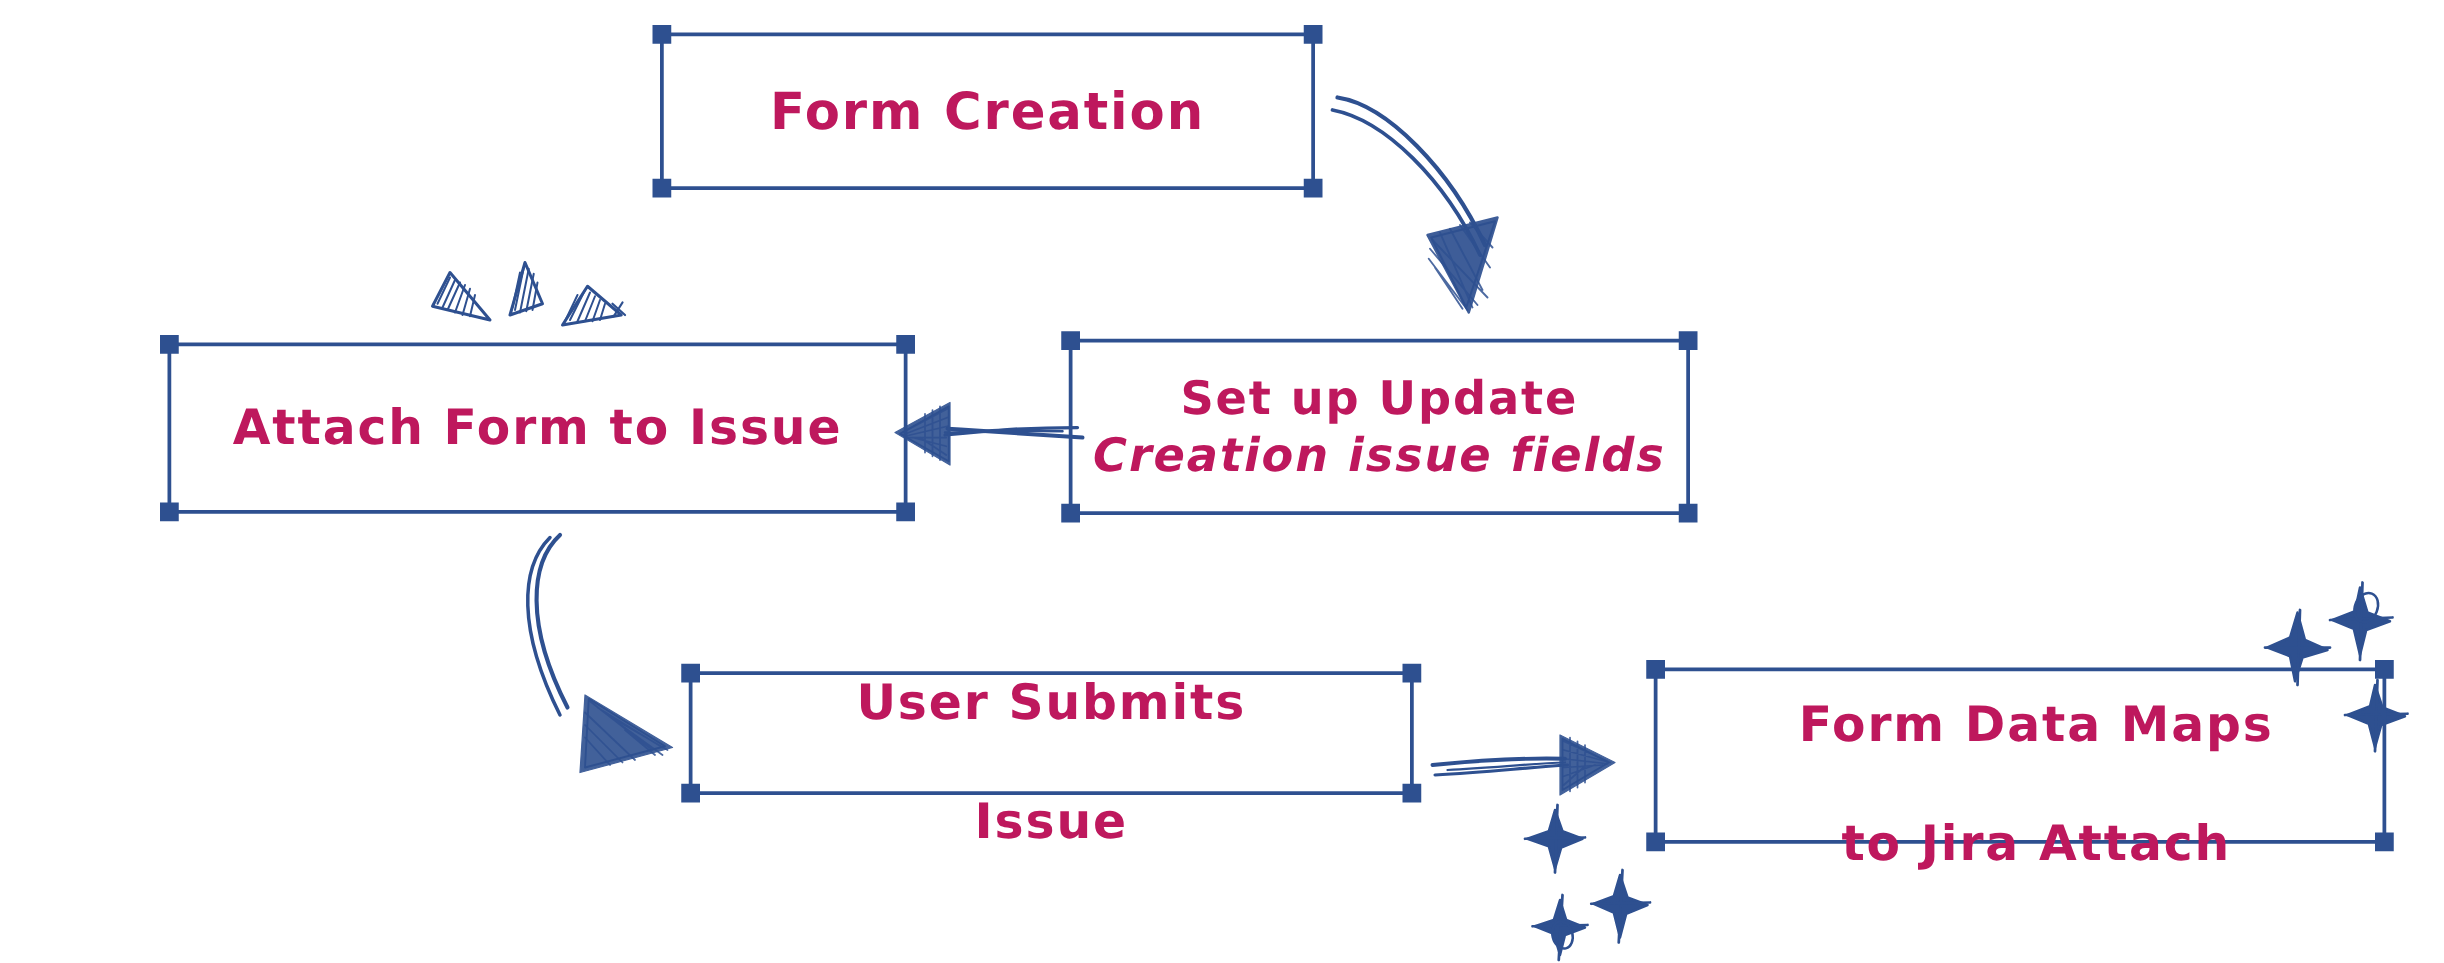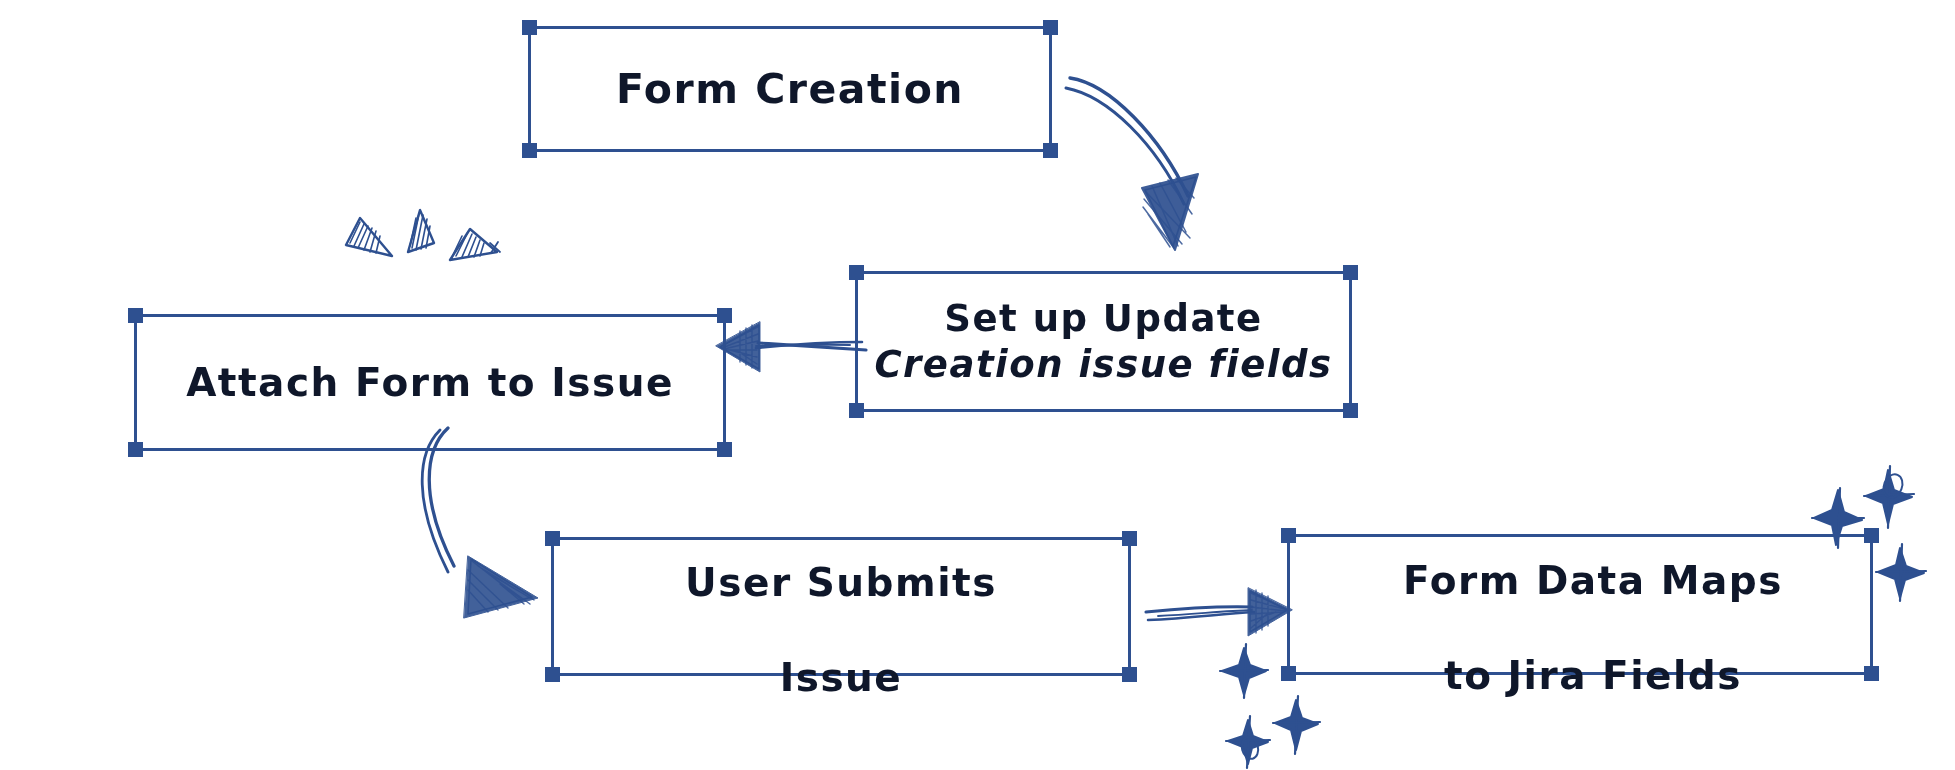--- a/index.html
+++ b/index.html
@@ -30,21 +30,21 @@
     position: absolute;
     box-sizing: border-box;
     border: 3px solid #2e5090;
     background: transparent;
     display: flex;
     align-items: center;
     justify-content: center;
     text-align: center;
   }
   .node-label {
-    color: #0f172a;
+    color: #be185d;
     font-family: "DejaVu Sans", sans-serif;
     font-weight: 700;
     letter-spacing: 1.5px;
     line-height: 1.22;
     white-space: pre-line;
   }
   .handle {
     position: absolute;
     width: 15px;
     height: 15px;
@@ -53,31 +53,31 @@
   }
   .h-tl { left: -9px;  top: -9px; }
   .h-tr { right: -9px; top: -9px; }
   .h-bl { left: -9px;  bottom: -9px; }
   .h-br { right: -9px; bottom: -9px; }
 
   
   #node-form-creation   { left: 528px;  top: 26px;  width: 524px; height: 126px; }
   #node-form-creation .node-label { font-size: 41px; }
 
-  #node-attach-form     { left: 134px;  top: 274px; width: 592px; height: 137px; margin-top: 40px; }
+  #node-attach-form     { left: 134px;  top: 274px; width: 592px; height: 137px; }
   #node-attach-form .node-label { font-size: 39px; }
 
   #node-set-up-update   { left: 855px;  top: 271px; width: 497px; height: 141px; }
   #node-set-up-update .node-label { font-size: 37px; }
   #node-set-up-update .line-2 { font-style: italic; display: block; }
 
-  #node-user-submits    { left: 551px;  top: 537px; width: 580px; height: 139px; }
+  #node-user-submits    { left: 551px;  top: 537px; width: 580px; height: 99px; }
   #node-user-submits .node-label { font-size: 39px; }
 
-  #node-form-data-maps  { left: 1287px; top: 534px; width: 586px; height: 141px; padding-left: 26px; }
+  #node-form-data-maps  { left: 1323px; top: 534px; width: 586px; height: 141px; padding-left: 26px; }
   #node-form-data-maps .node-label { font-size: 39px; }
 </style>
 </head>
 <body>
 
 <div id="canvas">
 
   <svg id="sketch-layer" viewBox="0 0 1955 770" xmlns="http://www.w3.org/2000/svg">
     <g fill="none" stroke="#2e5090" stroke-linecap="round" stroke-linejoin="round">
 
@@ -223,17 +223,17 @@
     </div>
   </div>
 
   <div class="node" id="node-form-data-maps">
     <span class="handle h-tl"></span>
     <span class="handle h-tr"></span>
     <span class="handle h-bl"></span>
     <span class="handle h-br"></span>
     <div class="node-label">
       <span class="line-1">Form Data Maps</span><br>
-      <span class="line-2">to Jira Fields</span>
+      <span class="line-2">to Jira Attach</span>
     </div>
   </div>
 
 </div>
 
 </body></html>

